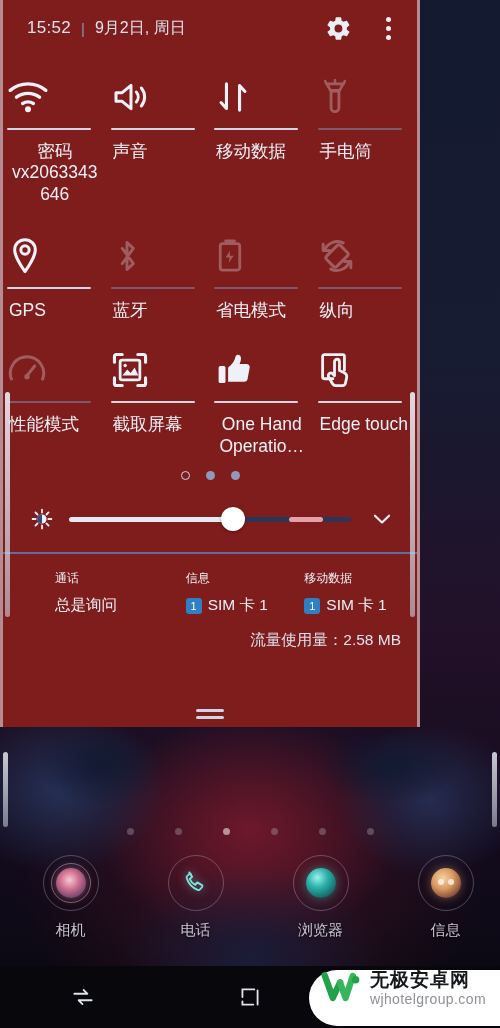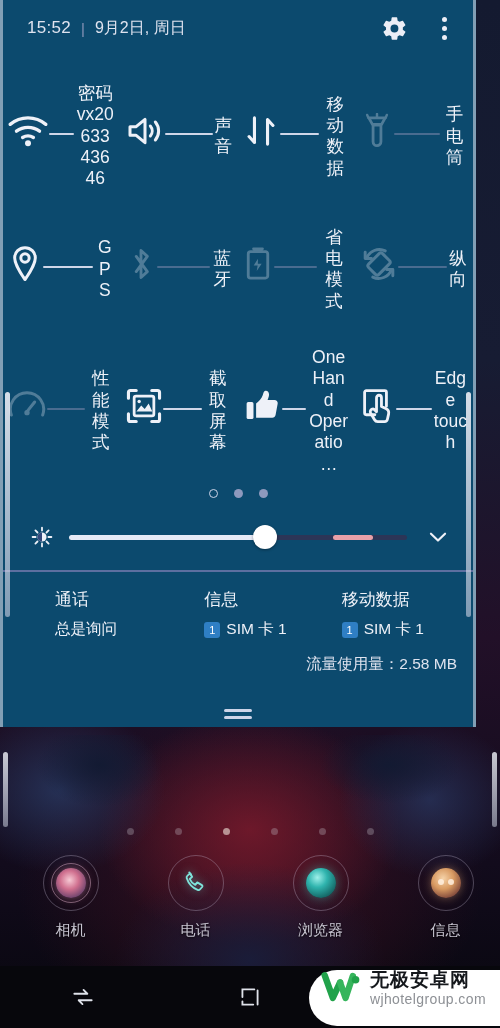--- a/index.html
+++ b/index.html
@@ -96,41 +96,41 @@
     background:#ffffff; border-radius:30px 0 0 30px;
     display:flex; align-items:flex-start; gap:9px;
   }
   .wm-logo{ width:40px; height:34px; }
   .wm-text{ display:flex; flex-direction:column; line-height:1.05; }
   .wm-title{ font-size:19px; font-weight:bold; color:#15181c; letter-spacing:1px; }
   .wm-sub{ font-size:14px; color:#8d9095; letter-spacing:.4px; margin-top:2px; }
 
   
   .qs-panel{
-    position:absolute; left:0; top:0; width:476px; height:727px;
-    background:#0c4a6e;
+    position:absolute; left:0; top:0; width:420px; height:727px;
+    background:#7f1d1d;
     border-left:3px solid rgba(228,230,240,.55);
     border-right:3px solid rgba(228,230,240,.55);
   }
   .qs-header{
     height:56px; display:flex; align-items:center; padding:0 22px 0 24px;
   }
   .qs-time{ font-size:17px; color:#dfe3ef; letter-spacing:.3px; }
   .qs-sep{ color:#8a95b8; margin:0 10px; font-size:15px; }
   .qs-date{ font-size:16px; color:#dfe3ef; }
   .qs-header-spacer{ flex:1; }
   .qs-gear{ margin-right:30px; display:flex; align-items:center; }
   .qs-more{ display:flex; flex-direction:column; gap:4px; align-items:center; padding:4px; }
   .qs-more i{ width:5px; height:5px; border-radius:50%; background:#eceef6; display:block; }
 
   
   .tiles{ padding:6px 0 0 0; }
   .tile-row{ display:flex; }
   .tile{
-    flex:1; display:flex; flex-direction:row; align-items:center;
+    flex:1; display:flex; flex-direction:column; align-items:flex-start;
     padding:10px 4px 0 4px; min-width:0;
   }
   .tile-icon{
     height:50px; display:flex; align-items:center; justify-content:center;
   }
   .tile-rule{
     width:88%; height:2px; background:#cfd6e8; margin:6px 0 0 0; border-radius:1px;
   }
   .tile-label{
     margin-top:11px; font-size:17.5px; color:#eef1f8; text-align:center;
@@ -182,21 +182,21 @@
 
   .divider-line{ height:2px; background:#5d6fa0; margin-top:6px; }
 
   
   .sim-info{ padding:16px 0 0 0; position:relative; }
   .sim-row{ display:flex; }
   .sim-col{ flex:1; padding-left:8px; }
   .sim-col.c1{ padding-left:52px; }
   .sim-col.c2{ padding-left:18px; }
   .sim-col.c3{ padding-left:6px; }
-  .sim-title{ font-size:17px; color:#eef1f8; }
+  .sim-title{ font-size:12px; color:#eef1f8; }
   .sim-value{ margin-top:8px; font-size:15.5px; color:#eef1f8; display:flex; align-items:center; gap:6px; }
   .sim-badge{
     width:16px; height:16px; border-radius:3px; background:#2f7fc4; color:#fff;
     font-size:11px; display:flex; align-items:center; justify-content:center;
   }
   .data-usage{
     margin-top:14px; text-align:right; padding-right:16px; font-size:15.5px; color:#dfe3ef;
   }
   .panel-handle{
     position:absolute; left:0; bottom:8px; width:100%; display:flex; justify-content:center;

